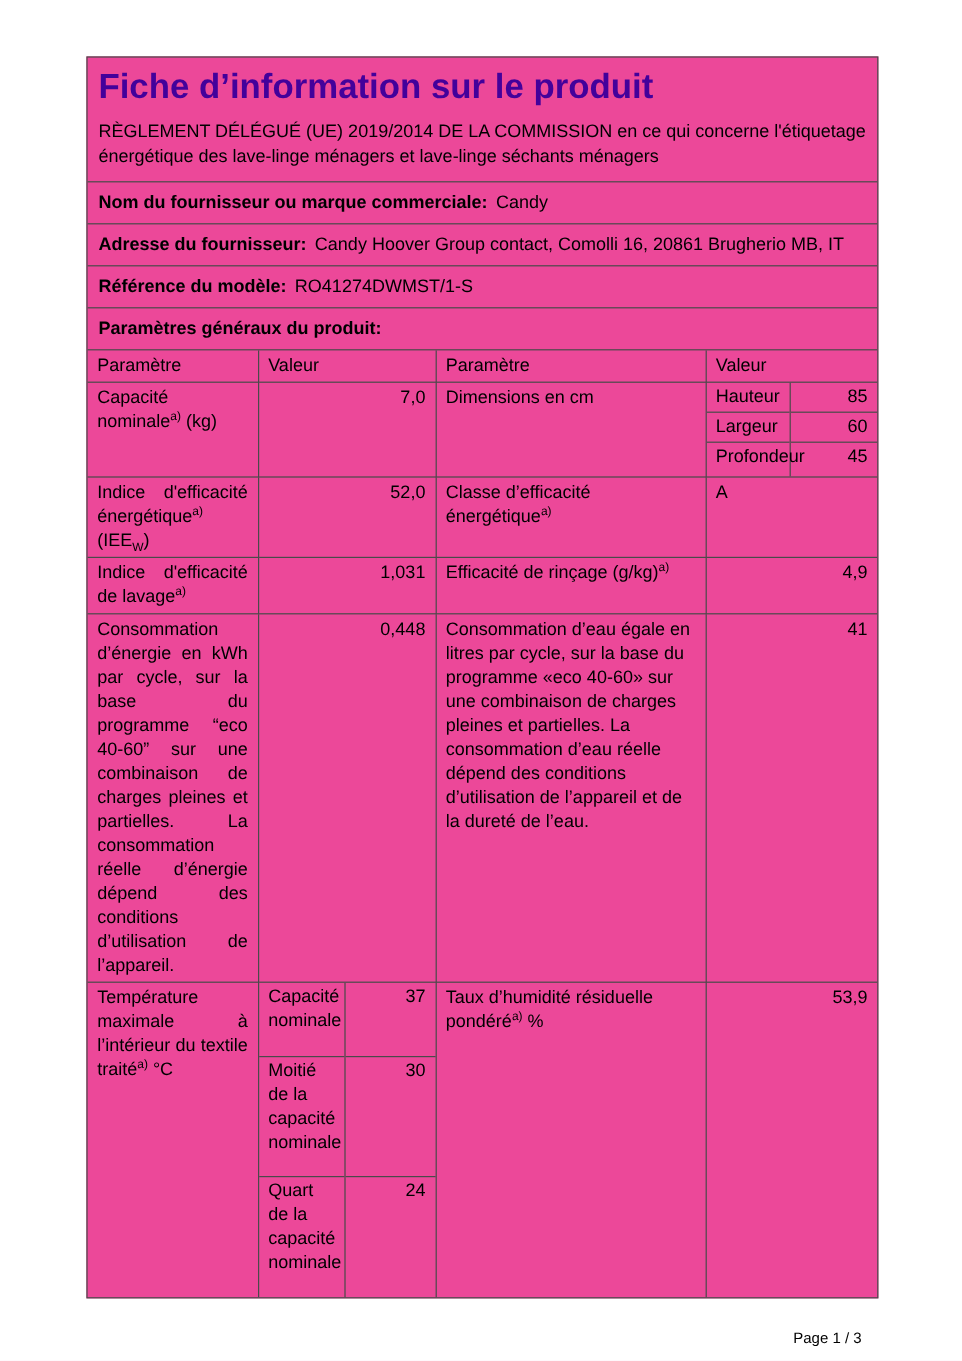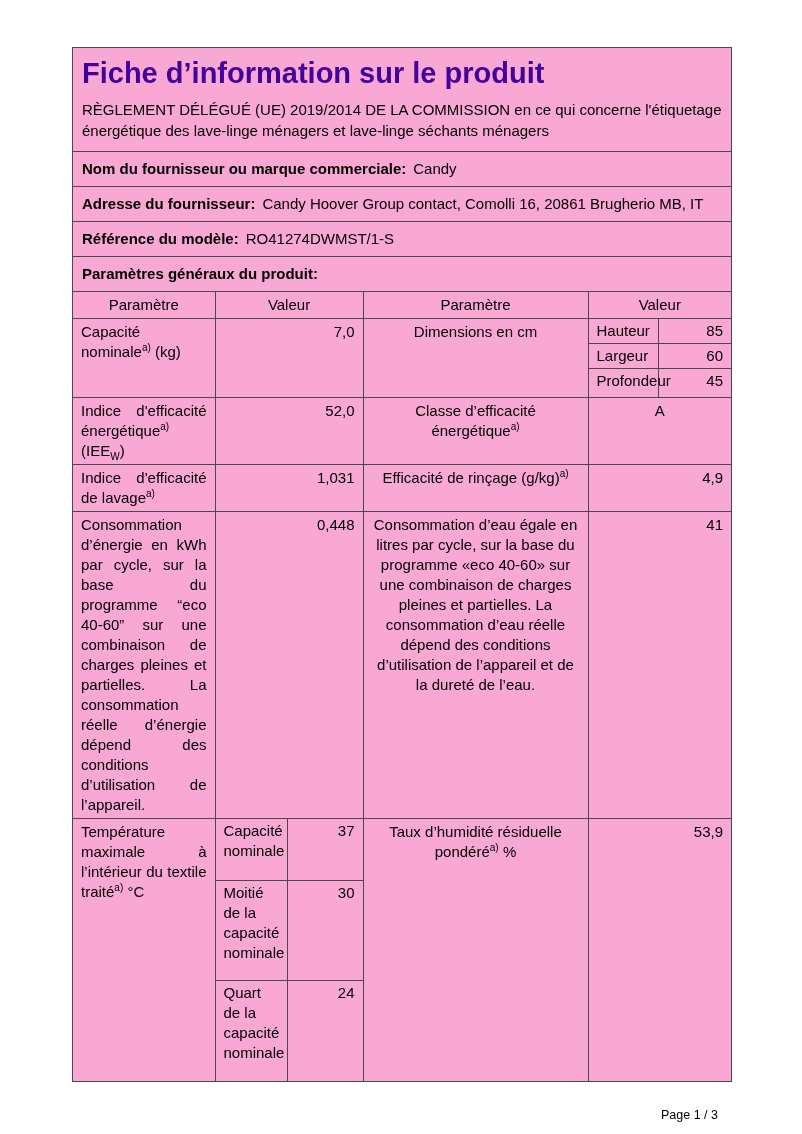--- a/index.html
+++ b/index.html
@@ -1,34 +1,34 @@
 <!DOCTYPE html>
 <html lang="fr"><head>
 <meta charset="utf-8">
 <style>
   * { margin:0; padding:0; box-sizing:border-box; }
   html,body { width:802px; height:1134px; background:#ffffff; overflow:hidden;
               font-family:"Liberation Sans", sans-serif; color:#000; }
   .sheet { position:absolute; left:72px; top:47px; width:660px;
-           border:1px solid #4a4a4a; background:#f9a8d4; }
+           border:1px solid #4a4a4a; background:#ec4899; }
   .sec { border-bottom:1px solid #4a4a4a; padding:5px 9px; font-size:15px; line-height:20px; }
   .title-sec { padding:8px 9px 10px 9px; }
   h1.ptitle { font-size:29px; line-height:34px; font-weight:bold; color:#43019b; margin-bottom:9px; }
   .reg { font-size:15px; line-height:21px; color:#000; }
   .info { padding:7px 9px; }
   .b { font-weight:bold; }
   .val-inline { margin-left:7px; }
 
   table.params { width:100%; border-collapse:collapse; table-layout:fixed; font-size:15px; }
   table.params > tbody > tr > td { border-right:1px solid #4a4a4a; border-bottom:1px solid #4a4a4a;
         vertical-align:top; padding:3px 8px; line-height:20px; }
   table.params > tbody > tr > td:last-child { border-right:0; }
   table.params > tbody > tr:last-child > td { border-bottom:0; }
   tr.hdr td { height:26px; padding:2px 8px; }
-  td.p  { text-align:center; }
+  td.p  { text-align:left; }
   td.j  { text-align:justify; hyphens:auto; }
   td.v  { text-align:right; }
   td.sub { padding:0 !important; }
 
   table.nt { width:100%; border-collapse:collapse; table-layout:fixed; font-size:15px; }
   table.nt td { vertical-align:top; padding:2px 8px; line-height:20px; }
   table.nt td.lbl { border-right:1px solid #4a4a4a; hyphens:auto;margin-left:36px; }
   table.nt td.v { text-align:right; }
   table.nt tr + tr td { border-top:1px solid #4a4a4a; }
   table.nt-dim td.lbl { width:70px; }

